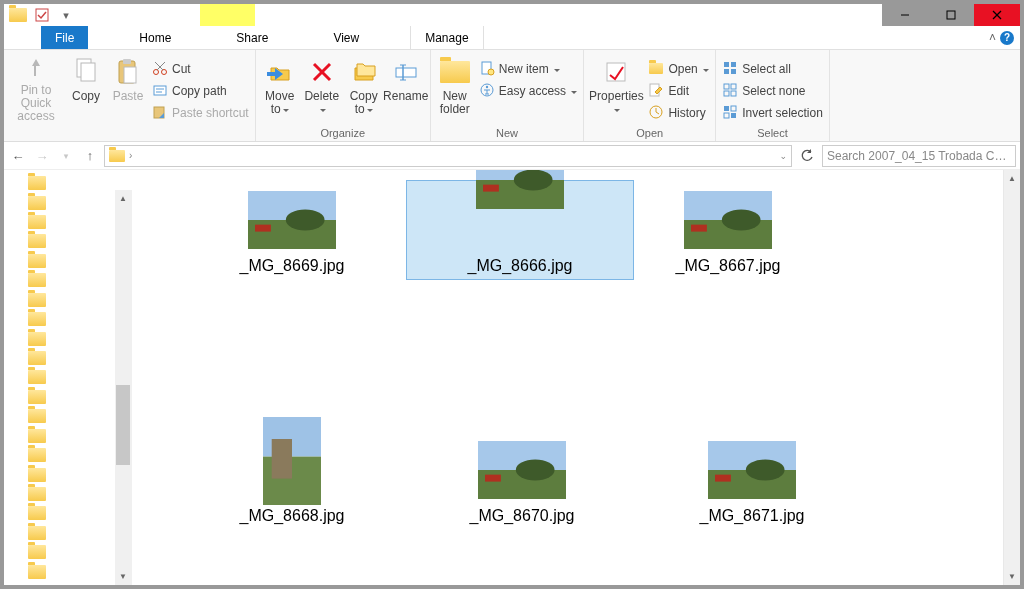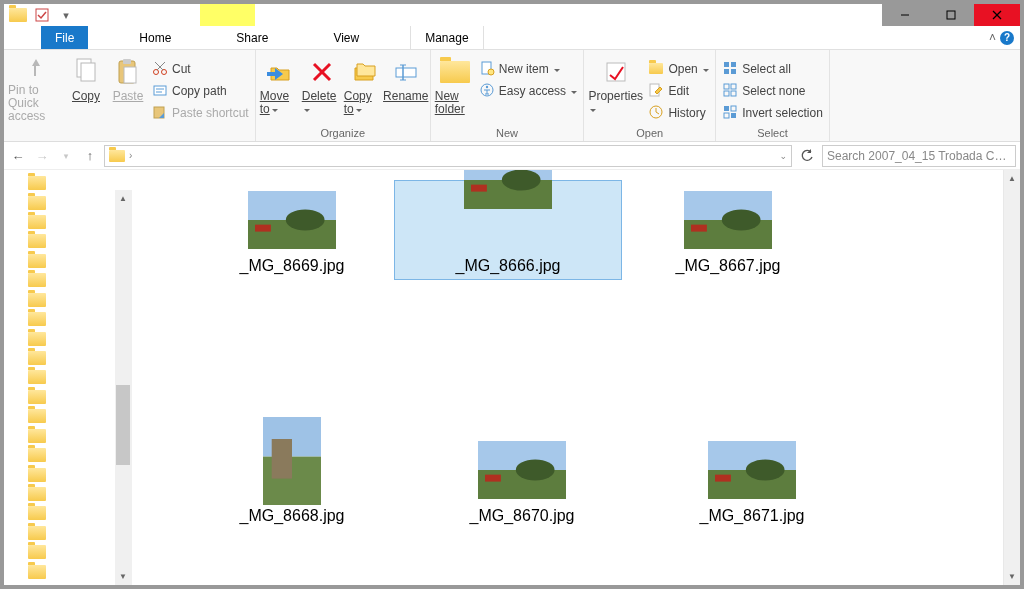--- a/index.html
+++ b/index.html
@@ -21,22 +21,22 @@
   .tabrow .tab { padding: 0 14px; display: flex; align-items: center; cursor: pointer; margin-left: 37px; }
   .tabrow .file { background: #1979ca; color: #fff; }
   .tabrow .help { margin-left: auto; display: flex; align-items: center; padding-right: 6px; gap: 4px; }
   .help-circle { width: 14px; height: 14px; border-radius: 50%; background: #1979ca; color: #fff; display: flex; align-items: center; justify-content: center; font-size: 10px; font-weight: bold; }
 
   
   .ribbon { height: 92px; background: #f8f8f8; display: flex; border-bottom: 1px solid #ddd; }
   .group { border-right: 1px solid #e3e3e3; display: flex; flex-direction: column; padding: 2px 4px 0 4px; }
   .group-body { flex: 1; display: flex; align-items: flex-start; gap: 2px; }
   .group-label { text-align: center; font-size: 11px; color: #666; padding: 2px 0; }
-  .big-btn { width: 48px; height: 70px; display: flex; flex-direction: column; align-items: center; justify-content: flex-start; padding-top: 4px; gap: 2px; text-align: left; line-height: 1.1; font-size: 11px; color: #444; }
-  .big-btn.narrow { width: 40px; text-decoration: underline; }
+  .big-btn { width: 48px; height: 70px; display: flex; flex-direction: column; align-items: center; justify-content: flex-start; padding-top: 4px; gap: 2px; text-align: center; line-height: 1.1; font-size: 11px; color: #444; }
+  .big-btn.narrow { width: 40px; }
   .big-btn.wide { width: 56px; }
   .big-btn .ic { width: 32px; height: 32px; display: flex; align-items: center; justify-content: center; }
   .small-stack { display: flex; flex-direction: column; gap: 2px; padding-top: 4px; }
   .small-item { height: 20px; display: flex; align-items: flex-end; gap: 4px; padding: 0 2px; font-size: 11px; color: #444; }
   .small-item .ic { width: 16px; height: 16px; display: flex; align-items: center; justify-content: center; }
   .disabled { color: #aaa; }
   .caret::after { content: ""; display: inline-block; margin-left: 2px; border: 3px solid transparent; border-top-color: #666; transform: translateY(2px); }
 
   
   .navbar { height: 28px; display: flex; align-items: center; gap: 4px; padding: 2px 4px; border-bottom: 1px solid #eee; }
@@ -453,21 +453,21 @@
           <div class="thumb">
             <svg width="88" height="58">
     <rect width="88" height="29" fill="#a6c8ea"></rect>
     <rect y="29" width="88" height="29" fill="#5d7d3e"></rect>
     <ellipse cx="57.2" cy="29" rx="19.36" ry="10.44" fill="#3e5a2a"></ellipse>
     <rect x="7.04" y="33.64" width="15.84" height="6.96" fill="#b03020"></rect>
   </svg>
           </div>
                  <div class="name">_MG_8669.jpg</div>
         </div>
-        <div class="file-item selected" style="left: 260px; top: 0px; gap: 48px;">
+        <div class="file-item selected" style="left: 272px; top: 0px; gap: 48px;">
           <div class="thumb">
             <svg width="88" height="58">
     <rect width="88" height="29" fill="#a6c8ea"></rect>
     <rect y="29" width="88" height="29" fill="#5d7d3e"></rect>
     <ellipse cx="57.2" cy="29" rx="19.36" ry="10.44" fill="#3e5a2a"></ellipse>
     <rect x="7.04" y="33.64" width="15.84" height="6.96" fill="#b03020"></rect>
   </svg>
           </div>
                  <div class="name">_MG_8666.jpg</div>
         </div>

